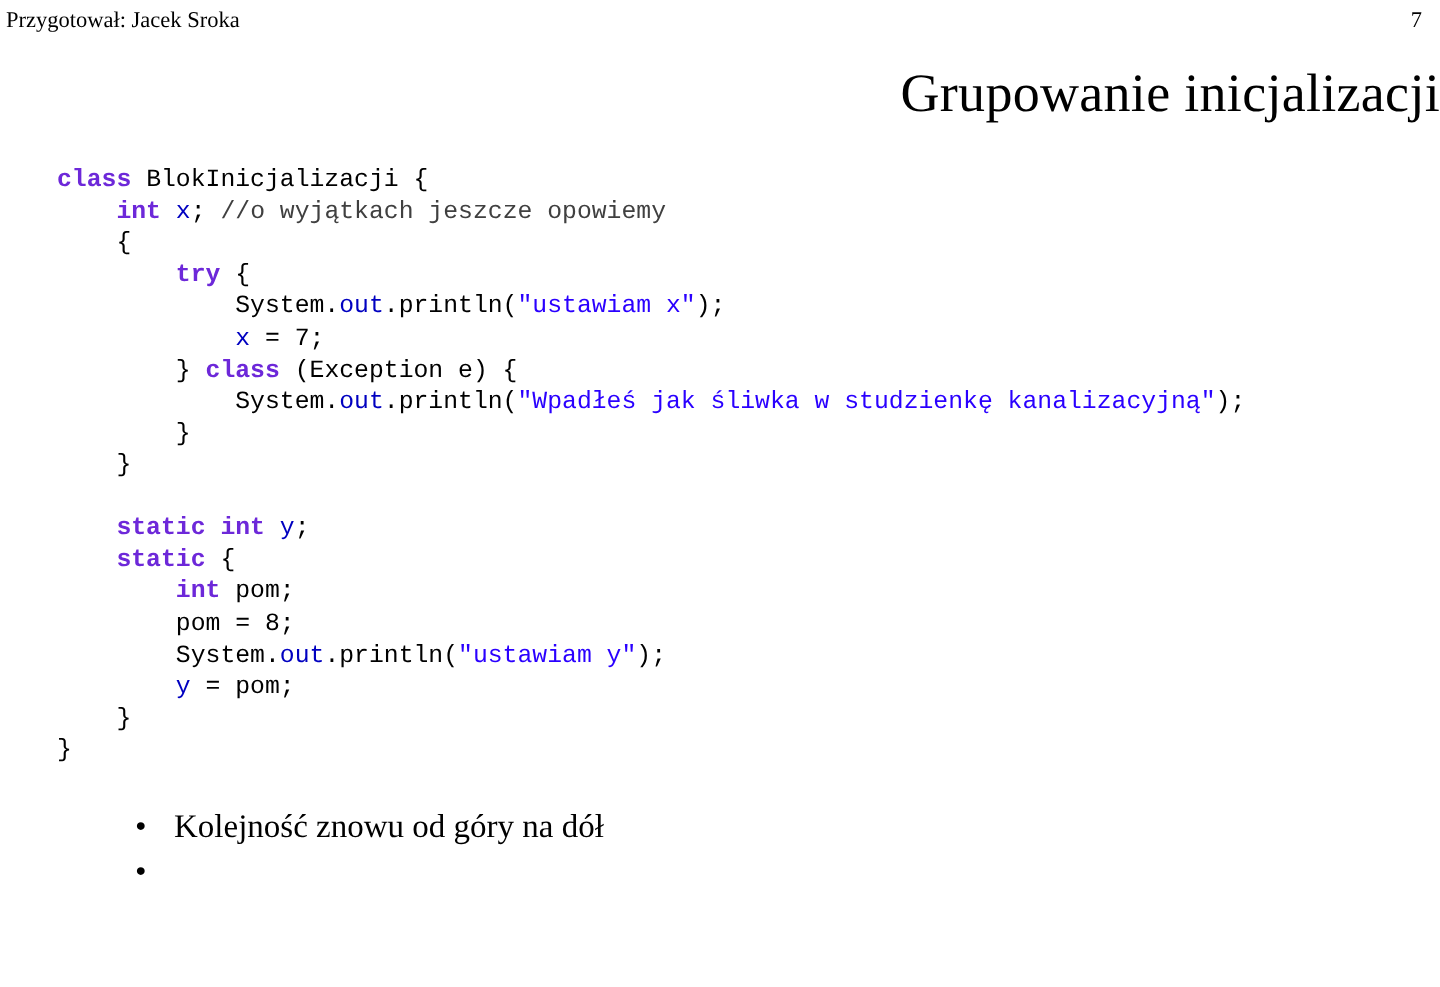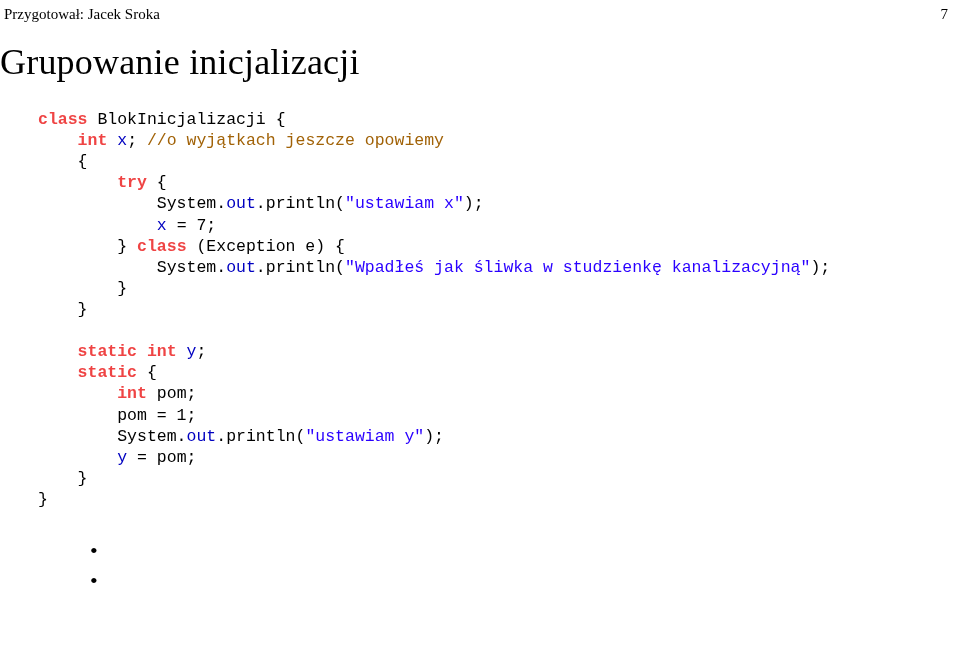--- a/index.html
+++ b/index.html
@@ -23,37 +23,37 @@
     padding: 6px 12px 0 4px;
   }
   .header-left {
     float: left;
   }
   .header-right {
     float: right;
   }
   .clear { clear: both; }
   .title {
-    text-align: left;
+    text-align: right;
     font-size: 36px;
     font-weight: 400;
     margin-top: 18px;
     margin-bottom: 26px;
     letter-spacing: 0.2px;
   }
   .code-block {
     font-family: "Courier New", Courier, monospace;
     font-size: 16.5px;
     line-height: 1.28;
     white-space: pre;
     margin-left: 38px;
   }
-  .kw { color: #ef4444; font-weight: bold; }
+  .kw { color: #6d28d9; font-weight: bold; }
   .str { color: #2a00ff; }
-  .com { color: #a16207; margin-top: 48px; }
+  .com { color: #404040; margin-top: 48px; }
   .fld { color: #0000c0; }
   .bullets {
     margin-left: 90px;
     margin-top: 26px;
     font-size: 22px;
     line-height: 1.35;
   }
   .bullet-row {
     display: flex;
     align-items: baseline;
@@ -84,28 +84,29 @@
 <span>            System.</span><span class="fld">out</span><span>.println(</span><span class="str">"ustawiam x"</span><span>);</span>
 <span>            </span><span class="fld">x</span><span> = 7;</span>
 <span>        } </span><span class="kw">class</span><span> (Exception e) {</span>
 <span>            System.</span><span class="fld">out</span><span>.println(</span><span class="str">"Wpadłeś jak śliwka w studzienkę kanalizacyjną"</span><span>);</span>
 <span>        }</span>
 <span>    }</span>
 <span></span>
 <span>    </span><span class="kw">static</span><span> </span><span class="kw">int</span><span> </span><span class="fld">y</span><span>;</span>
 <span>    </span><span class="kw">static</span><span> {</span>
 <span>        </span><span class="kw">int</span><span> pom;</span>
-<span>        pom = 1;</span>
+<span>        pom = 8;</span>
 <span>        System.</span><span class="fld">out</span><span>.println(</span><span class="str">"ustawiam y"</span><span>);</span>
 <span>        </span><span class="fld">y</span><span> = pom;</span>
 <span>    }</span>
 <span>}</span></div>
 
   <div class="bullets">
     <div class="bullet-row">
       <span class="bullet-dot">•</span>
+      <span>Kolejność znowu od góry na dół</span>
     </div>
     <div class="bullet-row">
       <span class="bullet-dot">•</span>
     </div>
   </div>
 
 </div>
 
 </body></html>

